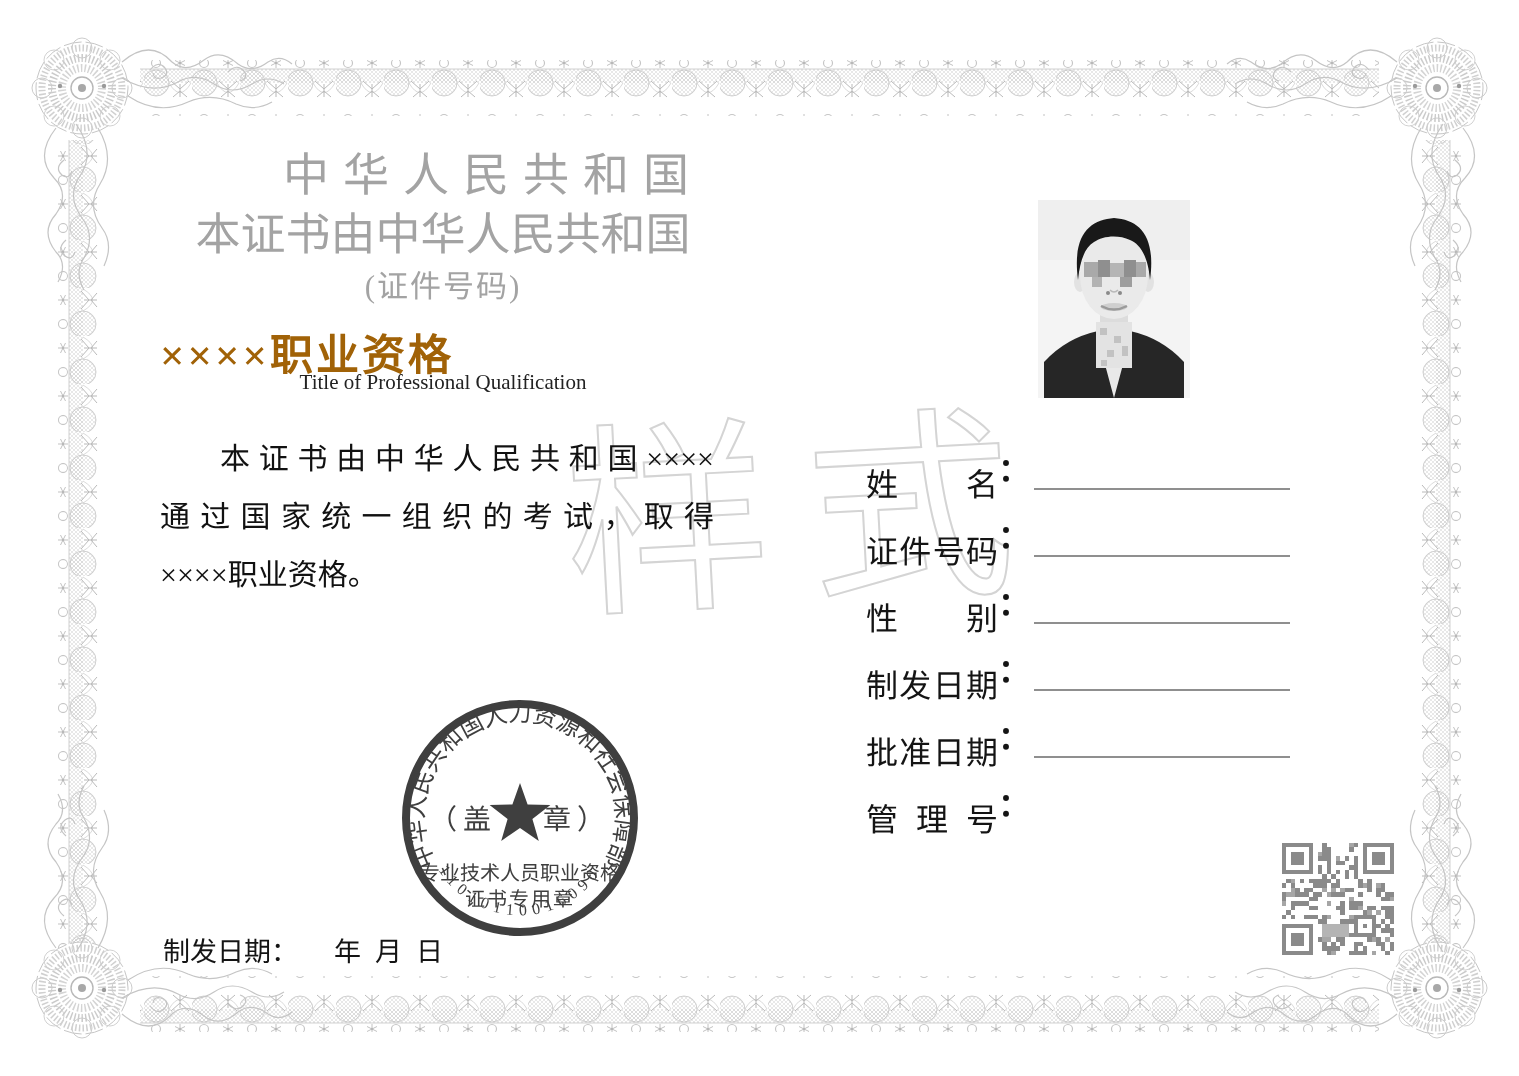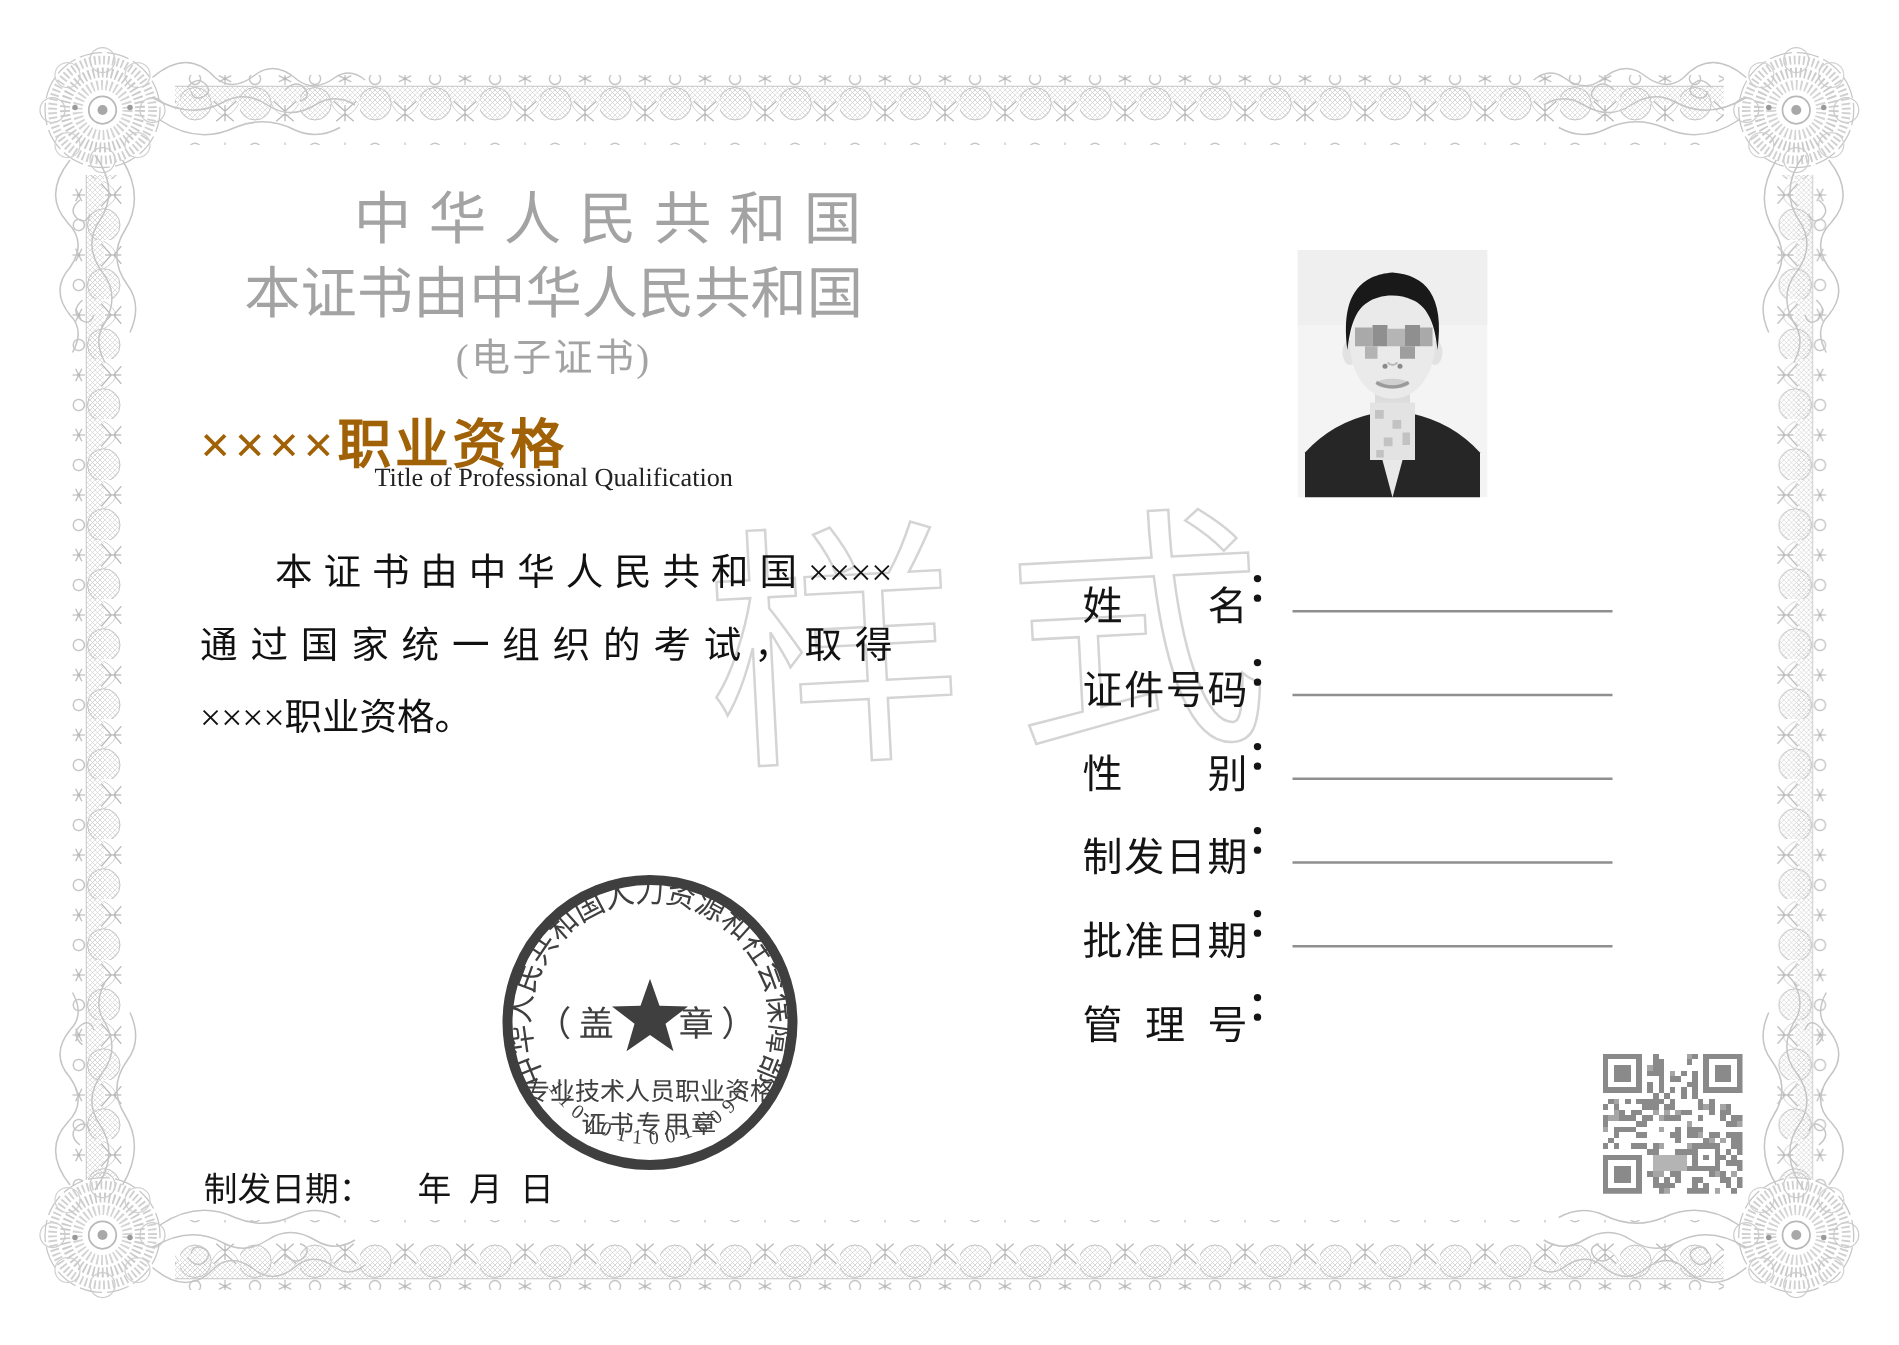--- a/index.html
+++ b/index.html
@@ -123,21 +123,21 @@
     <use href="#cornerTL" transform="translate(1519,0) scale(-1,1)"></use>
     <use href="#cornerTL" transform="translate(0,1076) scale(1,-1)"></use>
     <use href="#cornerTL" transform="translate(1519,1076) scale(-1,-1)"></use>
   </svg>
 
   <div class="abs watermark"><span>样</span><span>式</span></div>
 
   <div class="abs title-block">
     <div class="t1">中华人民共和国</div>
     <div class="t2">本证书由中华人民共和国</div>
-    <div class="t3">(电子证书)</div>
+    <div class="t3">(证件号码)</div>
   </div>
 
   <div class="abs qual">××××职业资格</div>
   <div class="abs qual-en">Title of Professional Qualification</div>
 
   <div class="abs body-text">
     <div class="line justify indent">本证书由中华人民共和国××××</div>
     <div class="line justify">通过国家统一组织的考试，取得</div>
     <div class="line">××××职业资格。</div>
   </div>

